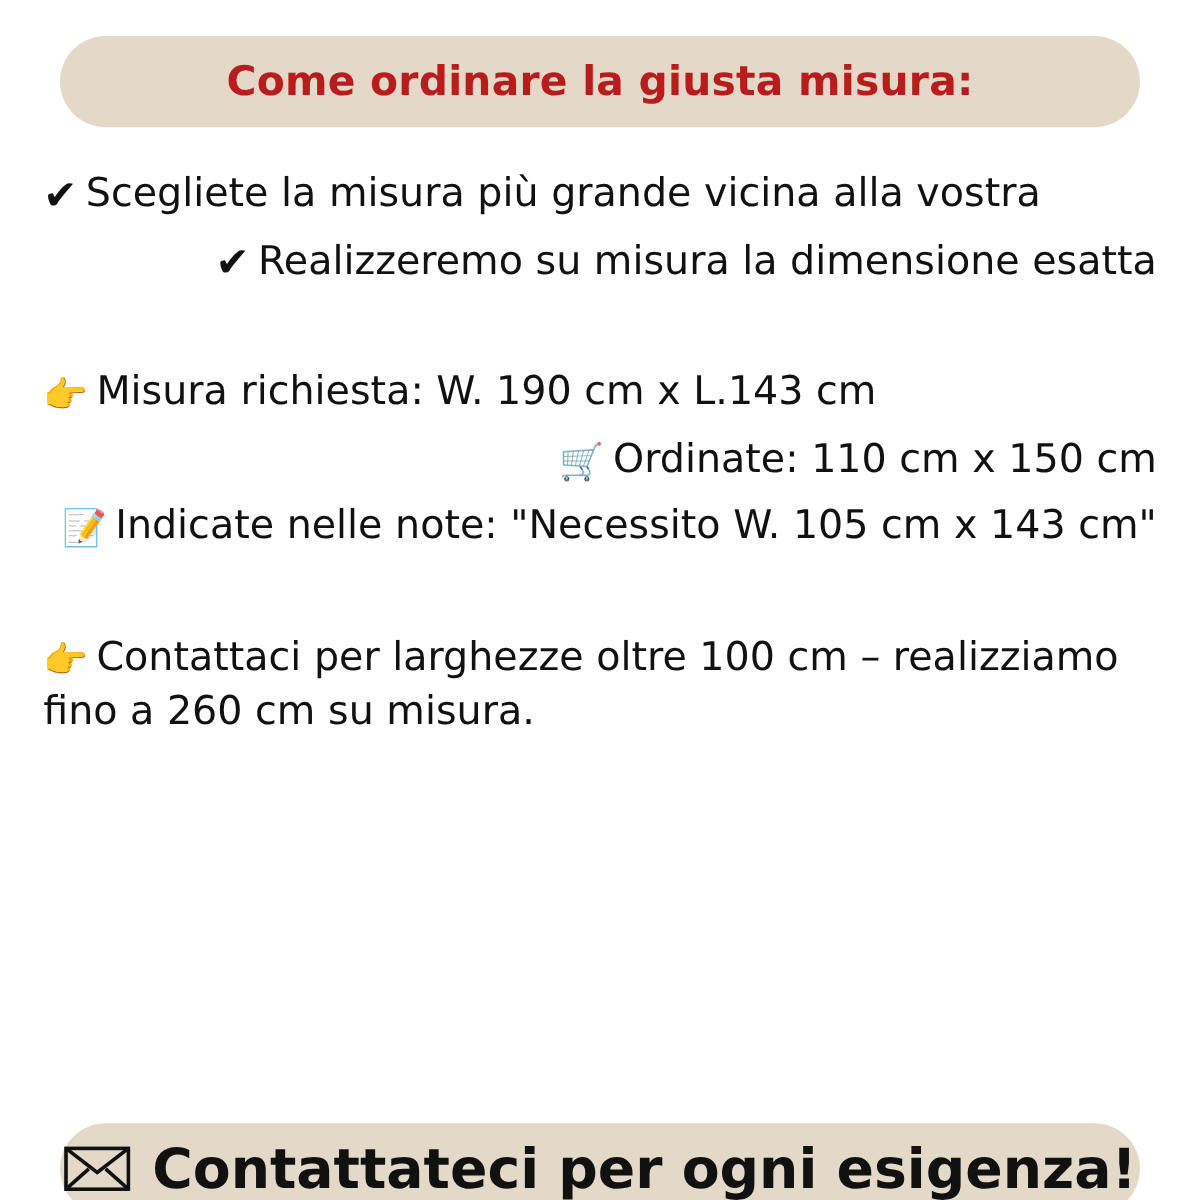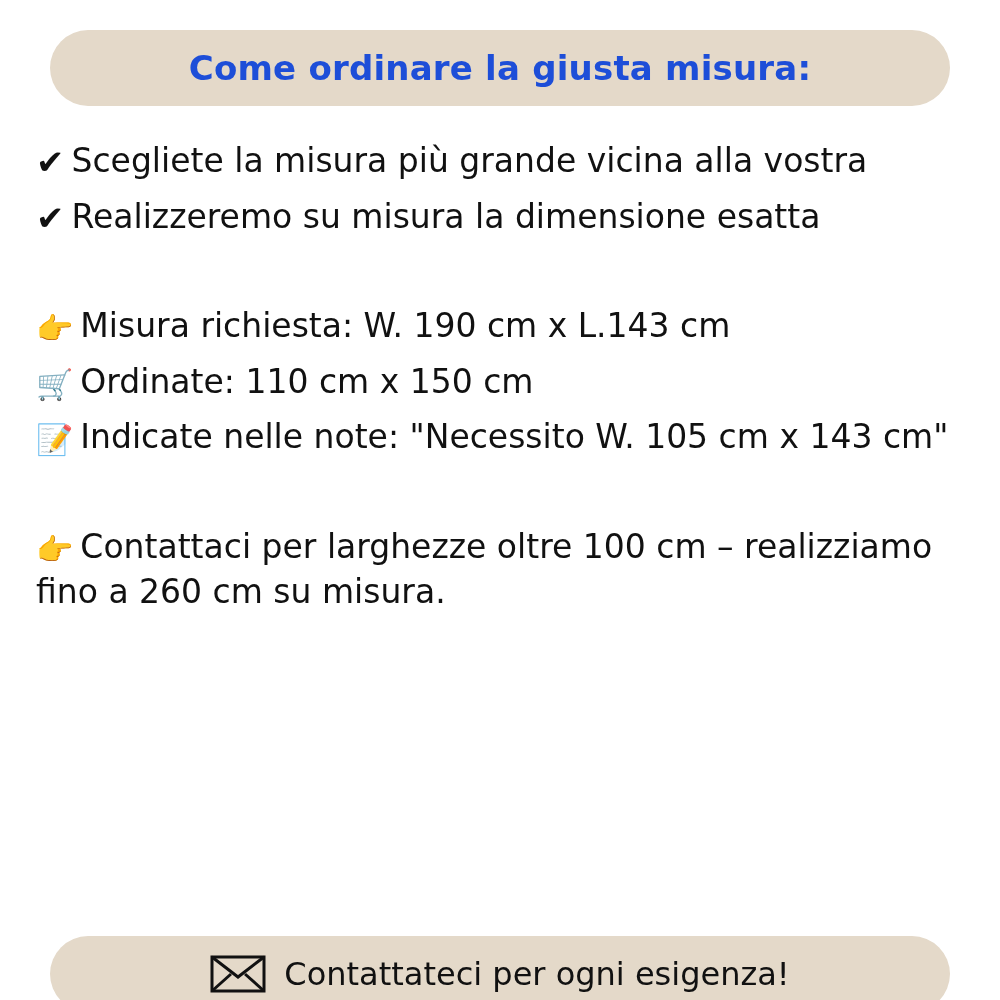--- a/index.html
+++ b/index.html
@@ -32,21 +32,21 @@
     box-sizing: border-box;
   }
   .header-pill {
     margin: 30px 50px 0 50px;
     height: 76px;
   }
   .header-pill .pill-text {
     font-size: 34px;
     font-weight: bold;
     letter-spacing: 0.2px;
-    color: #1d4ed8;
+    color: #b91c1c;
     text-align: center;
   }
 
   
   .content {
     margin: 0 26px 0 26px;
     padding-top: 22px;
   }
   .line {
     font-size: 33px;
@@ -72,39 +72,39 @@
   .emoji {
     font-size: 30px;
     line-height: 1;
   }
   .spacer-md { height: 44px; }
 
   .bold { font-weight: normal; }
 
   
   .block { margin: 0; }
-  .block .line + .line { margin-top: 4px; }
+  .block .line + .line { margin-top: 4px; text-align: right; }
 
   
   .footer-pill {
     position: absolute;
     left: 50px;
     right: 50px;
     bottom: 18px;
     height: 76px;
   }
   .footer-pill .pill-inner {
     display: flex;
     align-items: center;
     justify-content: center;
     gap: 18px;
   }
   .footer-pill .pill-text {
-    font-size: 32px;
-    font-weight: normal;
+    font-size: 46px;
+    font-weight: bold;
     color: #111111;
   }
   .envelope {
     display: inline-block;
     width: 56px;
     height: 38px;
     position: relative;
   }
   .envelope svg { display: block; }
 

